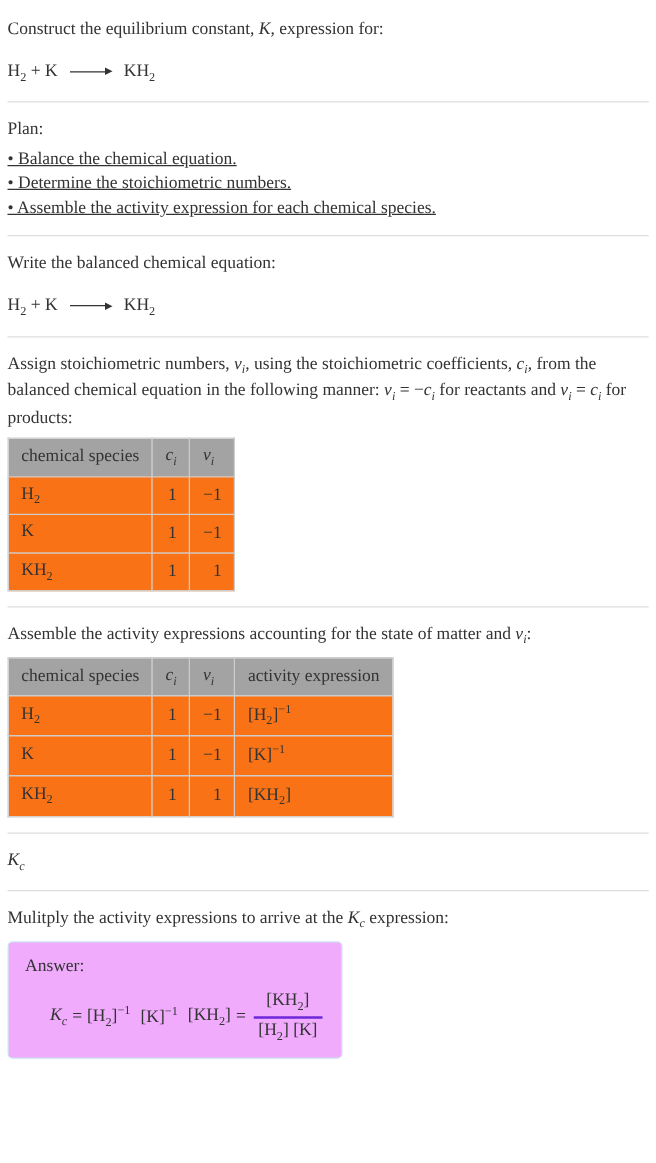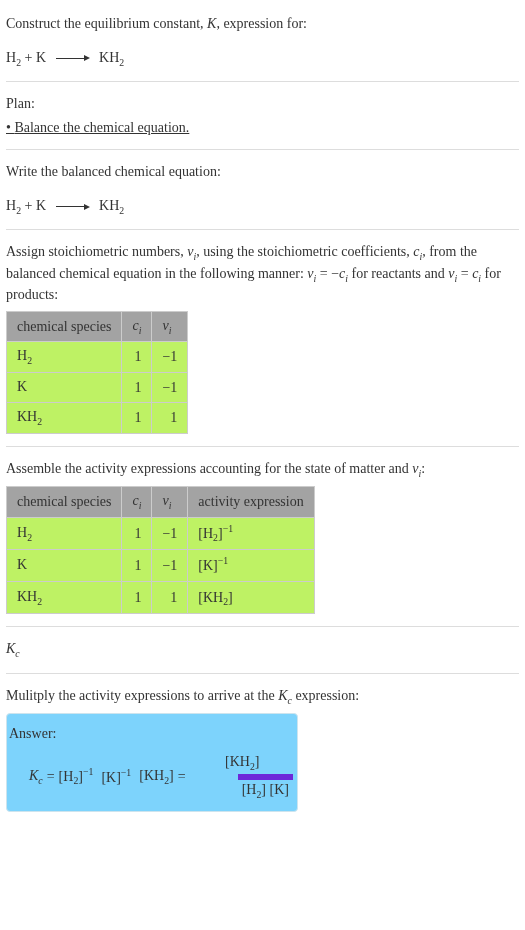--- a/index.html
+++ b/index.html
@@ -41,47 +41,46 @@
     ul.plan li::before { content: "• "; }
     table.data {
       border-collapse: collapse;
       margin-top: 6px;
     }
     table.data th, table.data td {
       border: 1px solid #ccc;
       padding: 4px 10px;
       text-align: left;
       font-weight: normal;
-      background: #bef264;
+      background: #f97316;
     }
     table.data th { background: #a3a3a3; }
     table.data td.num { text-align: right; }
     .ital { font-style: italic; }
     .answer-box {
-      background: #7dd3fc;
+      background: #f0abfc;
       border: 1px solid #cde4ee;
       border-radius: 4px;
-      padding: 10px 2px;
+      padding: 10px 13px;
       margin-top: 6px;
       display: inline-block;
     }
     .answer-label { margin-bottom: 8px; }
     .formula { display: flex; align-items: center; gap: 4px; padding-left: 20px; }
     .frac {
       display: inline-flex;
       flex-direction: column;
       align-items: center;
       vertical-align: middle;
       margin: 0 2px;
     }
     .frac .num { padding: 0 4px; }
     .frac .den {
-      border-top: 6px solid #6d28d9;
+      border-top: 2px solid #6d28d9;
       padding: 0 4px;
-      margin-left: 46px;
     }
     .species { white-space: nowrap; }
   </style>
 </head>
 <body>
 
 <div class="section">
   <span>Construct the equilibrium constant, </span><span class="ital">K</span><span>, expression for:</span>
   <div class="equation">
     <span class="species"><span>H</span><sub>2</sub></span><span> + </span><span class="species">K</span>
@@ -89,20 +88,22 @@
     <span class="species"><span>KH</span><sub>2</sub></span>
   </div>
 </div>
 
 <hr class="divider">
 
 <div class="section">
   <div>Plan:</div>
   <ul class="plan">
     <li>Balance the chemical equation.</li>
+    <li>Determine the stoichiometric numbers.</li>
+    <li>Assemble the activity expression for each chemical species.</li>
   </ul>
 </div>
 
 <hr class="divider">
 
 <div class="section">
   <div>Write the balanced chemical equation:</div>
   <div class="equation">
     <span class="species"><span>H</span><sub>2</sub></span><span> + </span><span class="species">K</span>
     <span class="arrow"><span class="arrow-line"></span><span class="arrow-head"></span></span>

